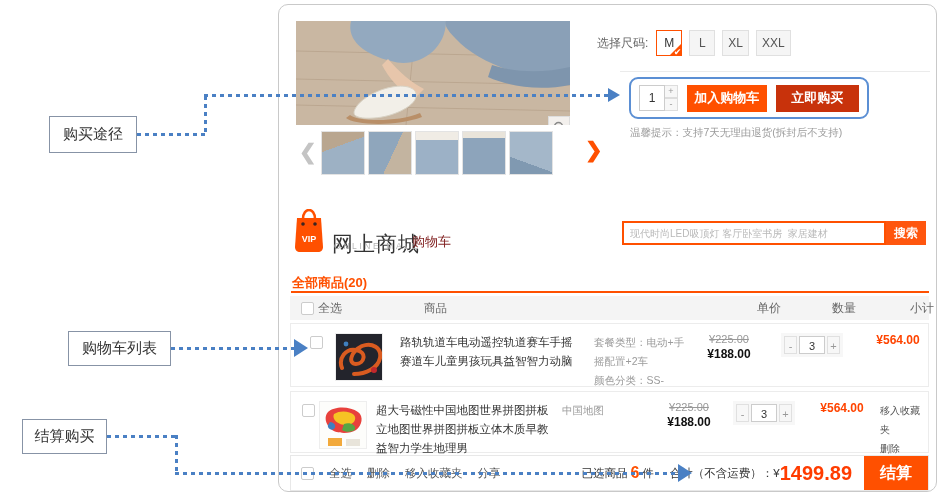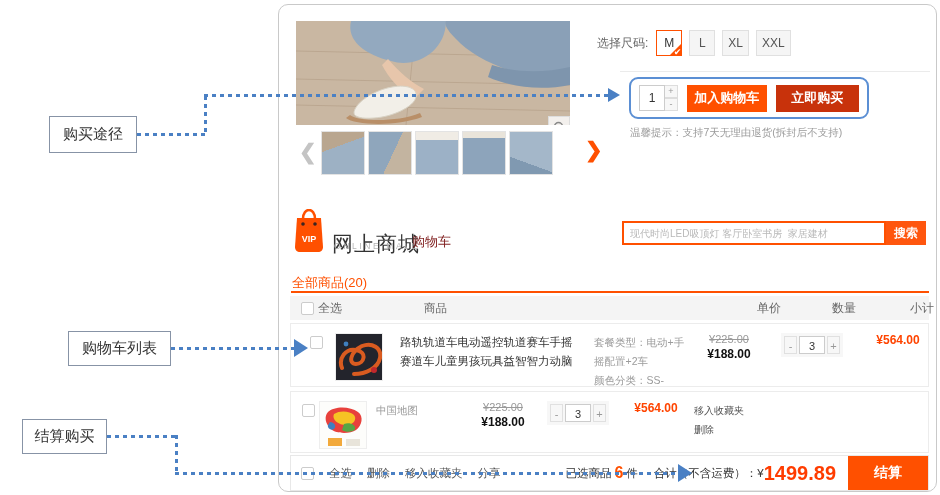--- a/index.html
+++ b/index.html
@@ -67,21 +67,21 @@
   .mall-sub { position:absolute; left:55px; top:236px; font-size:8.5px; color:#b4b4b4; letter-spacing:2.6px; }
   .page-label { position:absolute; left:133px; top:228px; font-size:13px; color:#7f1d1d; }
   .search-wrap { position:absolute; left:343px; top:216px; display:flex; }
   .search-input { width:264px; height:24px; border:2px solid #ff5000; padding:0 6px; font-size:10px; color:#333;
                   font-family:"Liberation Sans",sans-serif; outline:none; }
   .search-input::placeholder { color:#b9b9b9; }
   .search-btn { width:40px; height:24px; background:#ff560e; color:#fff; border:none; font-size:12px;
                 font-weight:bold; cursor:pointer; font-family:"Liberation Sans",sans-serif; }
 
   
-  .cart-tab { position:absolute; left:13px; top:269px; font-size:13px; font-weight:normal; color:#ff5000; cursor:pointer; }
+  .cart-tab { position:absolute; left:13px; top:269px; font-size:13px; font-weight:bold; color:#ff5000; cursor:pointer; }
   .tab-line { position:absolute; left:12px; top:286px; width:638px; height:2px; background:#ff5000; }
   .thead { position:absolute; left:11px; top:291px; width:639px; height:24px; background:#f4f4f4;
            display:flex; align-items:center; font-size:12px; color:#666; }
   .trow { position:absolute; left:11px; width:639px; border:1px solid #ececec; background:#fff;
           display:flex; align-items:flex-start; padding-top:9px; }
   .row1 { top:318px; height:64px;gap:8px; }
   .row2 { top:386px; height:62px; }
   .c-pad { width:11px; flex:none; }
   .c-cb { width:17px; flex:none; padding-top:2px; }
   .thead .c-cb { padding-top:0; display:flex; align-items:center; }
@@ -109,21 +109,21 @@
   .tfoot { position:absolute; left:11px; top:450px; width:639px; height:36px; border:1px solid #e8e8e8;
            display:flex; align-items:center; background:#fff; }
   .tfoot .c-pad { width:10px; }
   .f-links { display:flex; align-items:center; gap:15px; font-size:11.5px; color:#555; }
   .f-links .lnk { cursor:pointer; }
   .f-right { margin-left:auto; display:flex; align-items:center; }
   .f-selected { font-size:11.5px; color:#333; }
   .f-count { font-size:16px; color:#ff5000; font-weight:bold; margin:0 3px; }
   .f-total-label { font-size:11.5px; color:#333; margin-left:16px; }
   .f-total { font-size:20px; color:#ff3c00; font-weight:bold; margin-right:12px; }
-  .checkout-btn { width:80px; height:34px; background:#ff5000; color:#fff; border:none; font-size:14px;
+  .checkout-btn { width:64px; height:34px; background:#ff5000; color:#fff; border:none; font-size:16px;
                   font-weight:bold; cursor:pointer; font-family:"Liberation Sans",sans-serif; }
 </style>
 </head>
 <body>
 
 <div class="page">
 
   <div class="ann-box ann-cartlist">购物车列表</div>
   <div class="ann-box ann-purchase">购买途径</div>
   <div class="ann-box ann-checkout">结算购买</div>
@@ -282,20 +282,21 @@
             <rect width="48" height="48" fill="#fdfdfb"></rect>
             <path d="M8 10 C14 4 30 4 38 10 C44 14 42 24 36 28 C30 32 16 32 11 27 C5 22 4 14 8 10 Z" fill="#e8413c"></path>
             <path d="M14 12 C20 8 30 9 34 13 C37 17 34 22 28 23 C20 24 11 18 14 12 Z" fill="#f6c324"></path>
             <path d="M24 22 C30 20 36 23 35 27 C34 30 26 31 22 28 Z" fill="#57a645"></path>
             <path d="M10 20 C14 20 17 24 14 27 C11 29 7 26 8 23 Z" fill="#3f7fbf"></path>
             <rect x="8" y="36" width="14" height="8" fill="#f2a93b"></rect>
               <rect x="26" y="37" width="14" height="7" fill="#e8e4da"></rect>
           </svg>
         </div>
       </div>
+      <div class="c-title">超大号磁性中国地图世界拼图拼板立地图世界拼图拼板立体木质早教益智力学生地理男</div>
       <div class="c-spec">
         <div>中国地图</div>
         <div></div>
       </div>
       <div class="c-price">
         <div class="old">¥225.00</div>
         <div class="now">¥188.00</div>
       </div>
       <div class="c-qty">
         <div class="mini-step">

